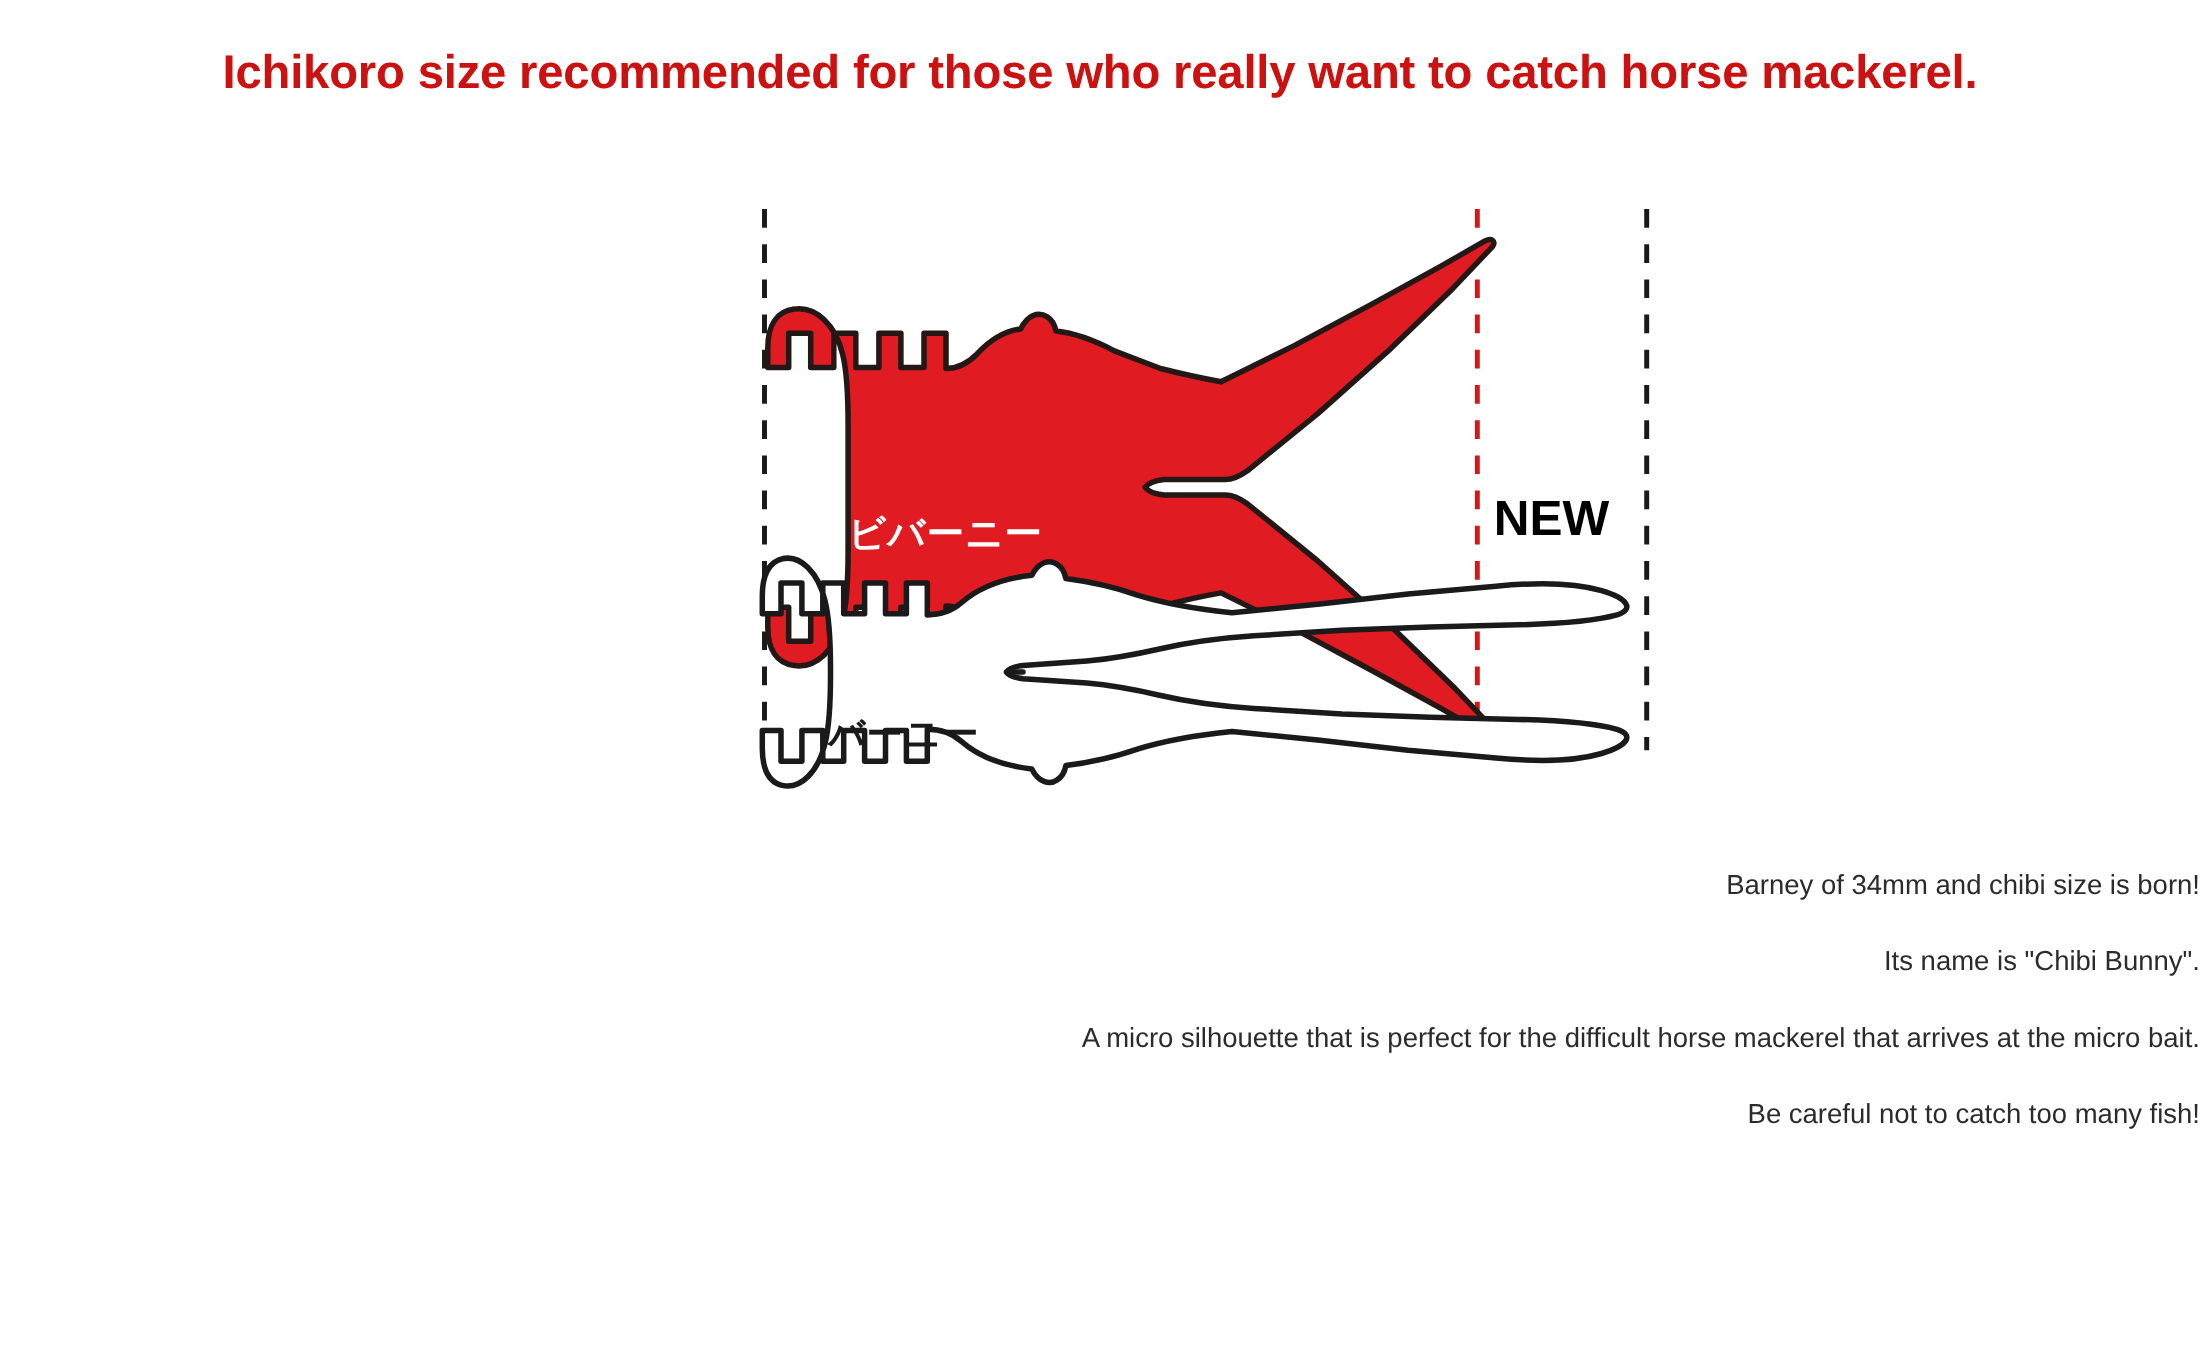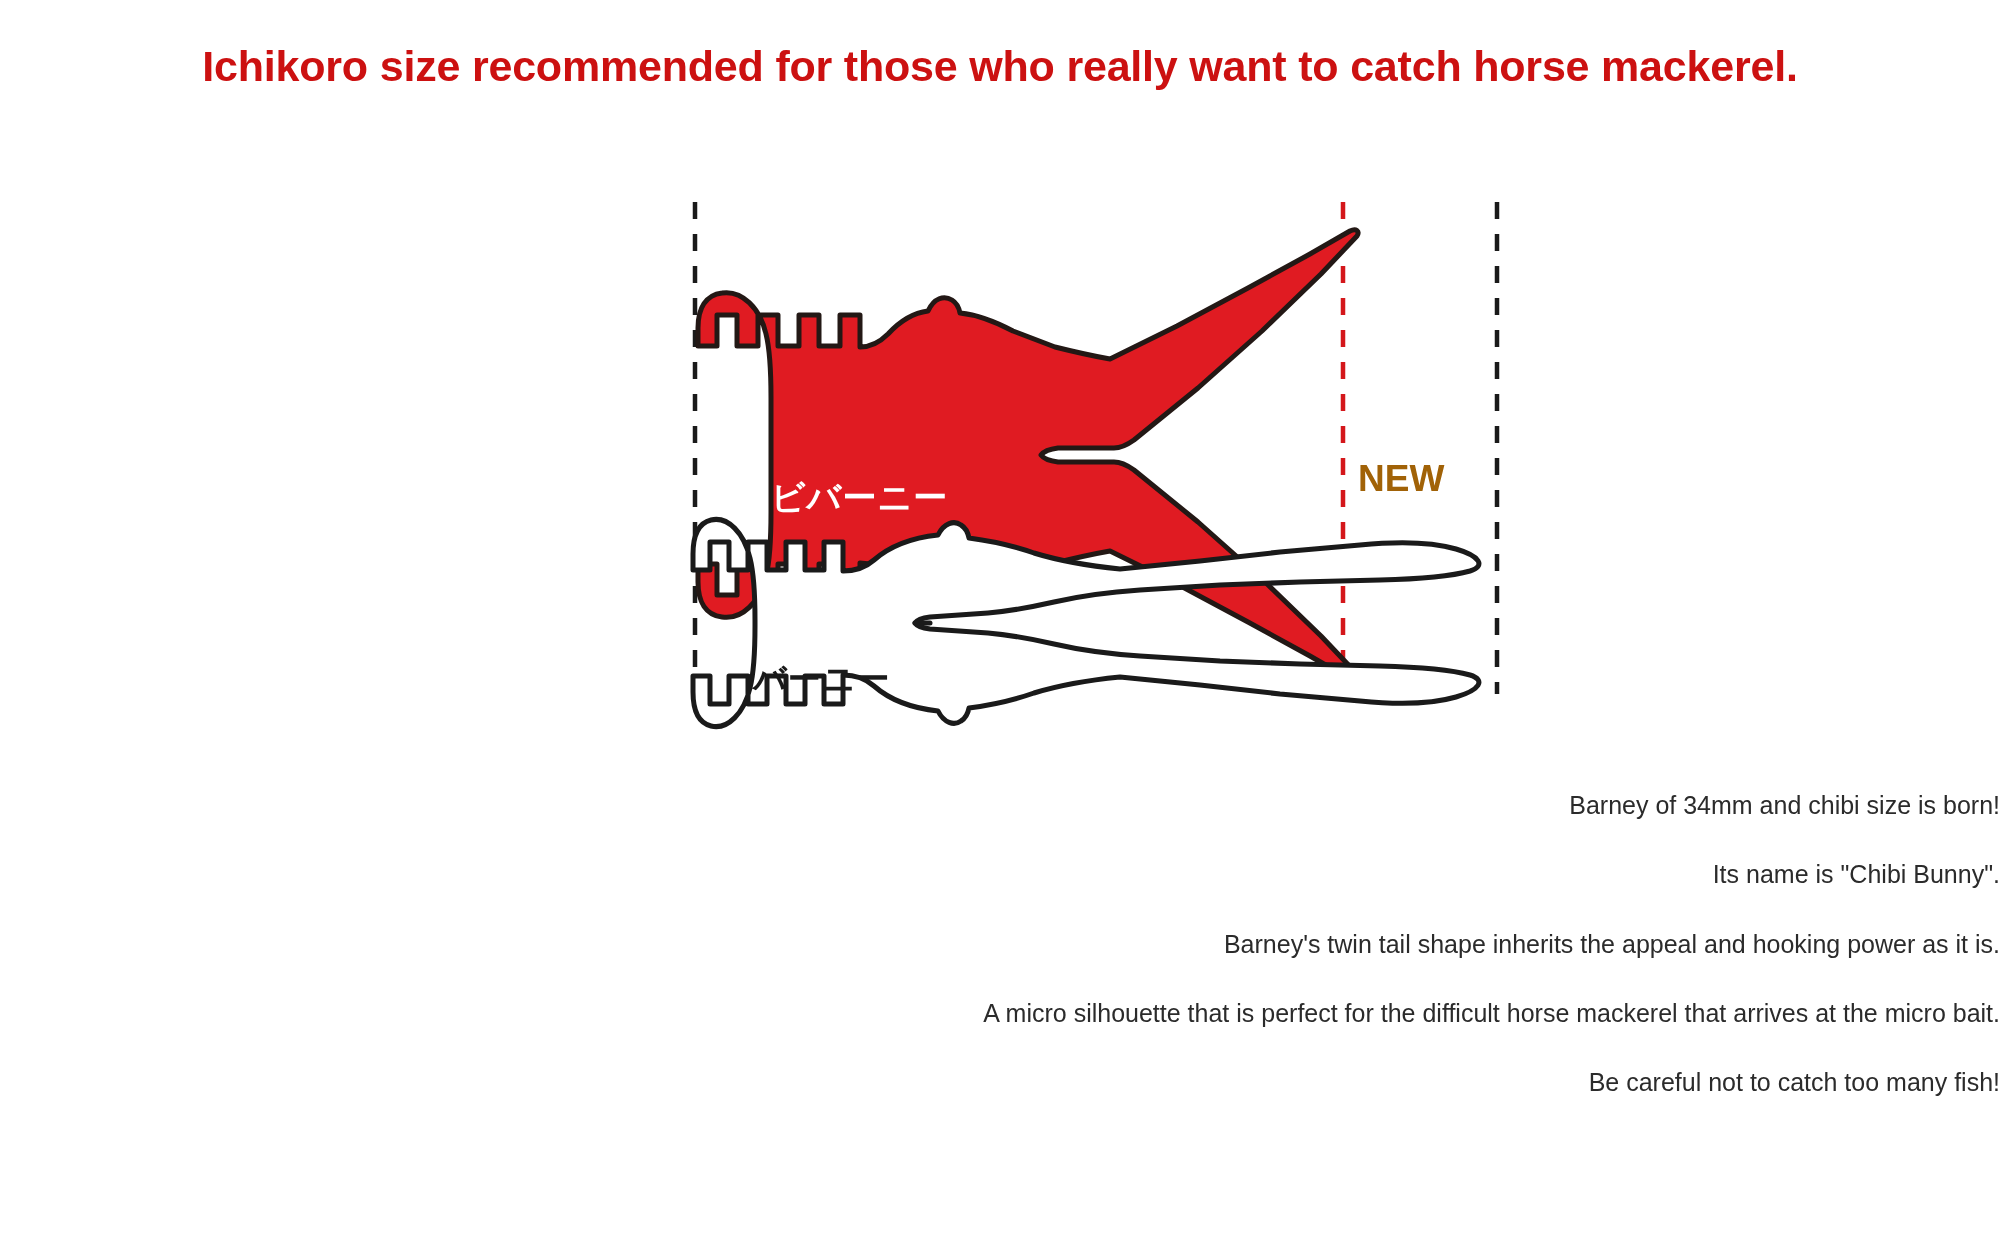--- a/index.html
+++ b/index.html
@@ -32,21 +32,21 @@
     font-weight: bold;
     letter-spacing: -0.2px;
     color: #cc1111;
     white-space: nowrap;
     line-height: 1.1;
   }
 
   
   .diagram {
     position: absolute;
-    top: 162px;
+    top: 150px;
     left: 0;
     width: 1712px;
     height: 580px;
   }
   .diagram svg { display: block; }
 
   
   .lure-label-red {
     position: absolute;
     left: 735px;
@@ -67,23 +67,23 @@
     color: #1a1a1a;
     letter-spacing: 1px;
     white-space: nowrap;
     line-height: 1;
     margin-left: 20px;
   }
   .new-badge {
     position: absolute;
     left: 1358px;
     top: 298px;
-    font-size: 37px;
-    font-weight: bold;
-    color: #a16207;
+    font-size: 45px;
+    font-weight: bold;
+    color: #000000;
     letter-spacing: 0px;
     white-space: nowrap;
     line-height: 1;
   }
 
   
   .copy {
     position: absolute;
     left: 0;
     top: 790px;
@@ -224,18 +224,17 @@
     <div class="lure-label-red">チビバーニー</div>
 
     <div class="lure-label-black">バーニー</div>
 
     <div class="new-badge">NEW</div>
   </div>
 
   <div class="copy">
     <p>Barney of 34mm and chibi size is born!</p>
     <p>Its name is "Chibi Bunny".</p>
-    <p>Barney's twin tail shape inherits the appeal and hooking power as it is.</p>
     <p>A micro silhouette that is perfect for the difficult horse mackerel that arrives at the micro bait.</p>
     <p>Be careful not to catch too many fish!</p>
   </div>
 
 </div>
 
 </body></html>

